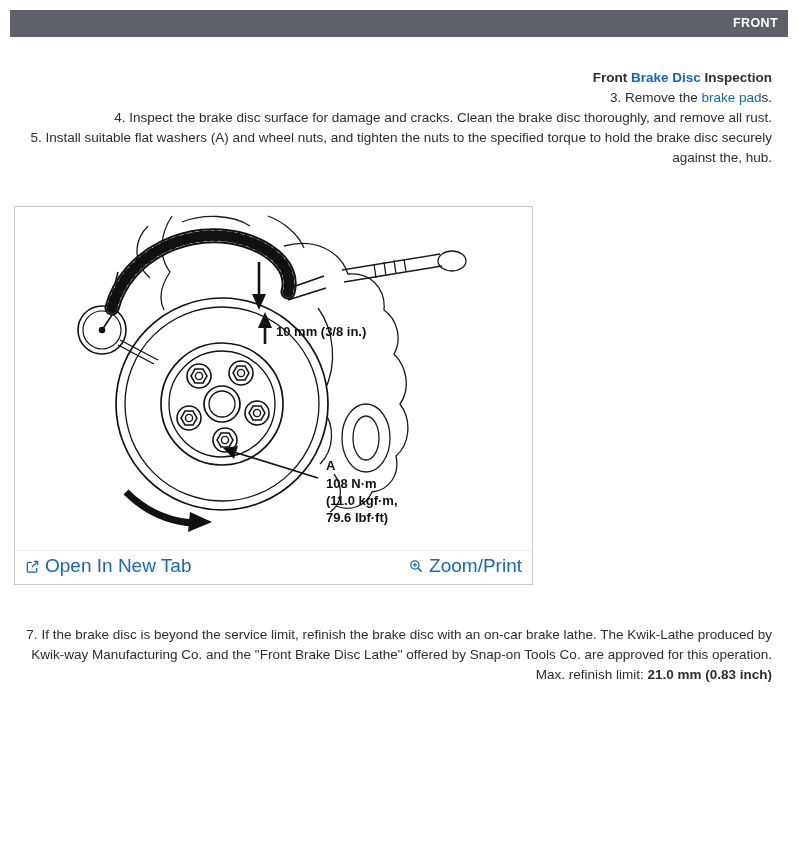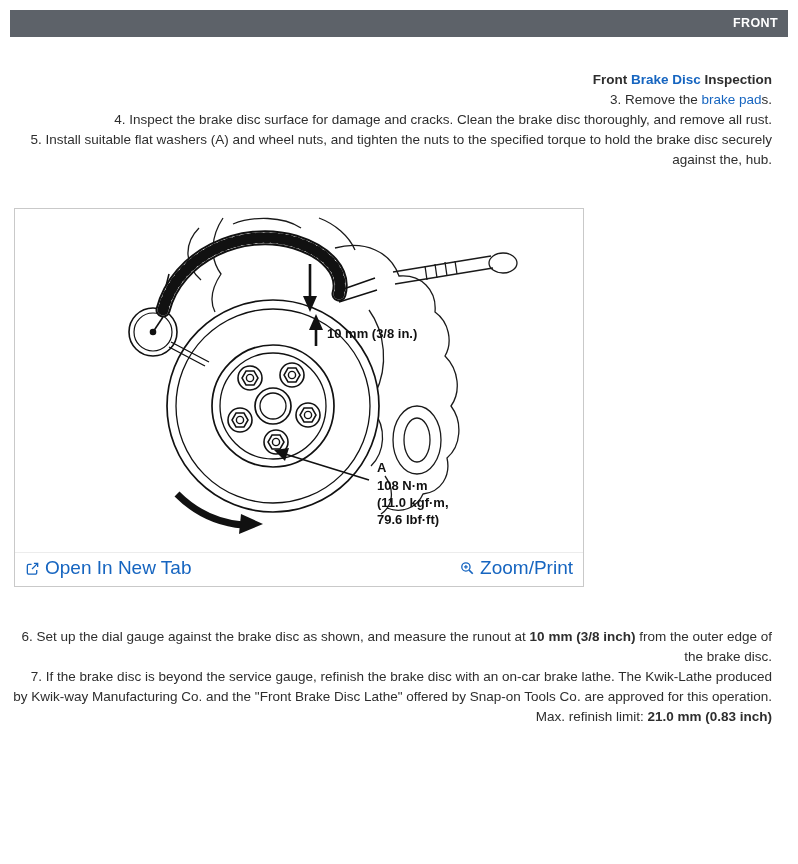--- a/index.html
+++ b/index.html
@@ -8,28 +8,28 @@
     width:798px; height:864px; overflow:hidden;
     font-family:"Liberation Sans", sans-serif;
     font-size:13.5px; color:var(--text,#2e2e2e);
   }
   .page { padding:10px 10px 0 10px;text-align:right; }
   .header-bar {
     background:var(--header_bg,#5d6269);
     color:#fff; font-weight:bold; font-size:12.5px; letter-spacing:.4px;
     padding:6px 10px 6px 18px; height:27px;
   }
-  .content { padding:33px 16px 0 2px; line-height:20px; }
+  .content { padding:19px 16px 0 2px; line-height:20px;margin-top:12px; }
   .b { font-weight:bold; }
   a.link { color:var(--link,#1665c0); text-decoration:none; cursor:pointer; }
   .step, .line { line-height:20px; text-indent:5px; }
   .indent1 { padding-left:18px; text-indent:0; }
   .indent2 { padding-left:34px; text-indent:0; }
   .figure-box {
-    width:570px; margin:38px 0 40px 2px;
+    width:519px; margin:38px 0 40px 2px;
     border:1px solid var(--border,#c9c9c9); background:#fff;
   }
   .figure-area { padding:5px 0 0 1px; }
   .figure-footer {
     display:flex; justify-content:space-between; align-items:center;
     padding:5px 10px 8px 10px; border-top:1px solid #ececec;
   }
   .footer-link { display:inline-flex; align-items:center; gap:5px; font-size:19px; }
   .footer-link svg { display:block; }
   .fig-label { font:bold 13px "Liberation Sans", sans-serif; fill:#111; }
@@ -152,23 +152,20 @@
             <line x1="9.7" y1="9.7" x2="13.6" y2="13.6" stroke="#1665c0" stroke-width="1.8"></line>
             <line x1="6.3" y1="4.3" x2="6.3" y2="8.3" stroke="#1665c0" stroke-width="1.3"></line>
             <line x1="4.3" y1="6.3" x2="8.3" y2="6.3" stroke="#1665c0" stroke-width="1.3"></line>
           </svg>
           <span>Zoom/Print</span>
         </a>
       </div>
     </div>
 
     <div class="step">
-      <span>6.</span><span> Set up the dial gauge against the brake disc as shown, and measure the runout at </span><span class="b">10 mm (3/8 inch)</span><span> from the outer edge of the brake disc.</span>
-    </div>
-    <div class="step">
-      <span>7.</span><span> If the brake disc is beyond the service gauge, refinish the brake disc with an on-car brake lathe. The Kwik-Lathe produced by Kwik-way Manufacturing Co. and the "Front Brake Disc Lathe" offered by Snap-on Tools Co. are approved for this operation.</span>
+      <span>7.</span><span> If the brake disc is beyond the service limit, refinish the brake disc with an on-car brake lathe. The Kwik-Lathe produced by Kwik-way Manufacturing Co. and the "Front Brake Disc Lathe" offered by Snap-on Tools Co. are approved for this operation.</span>
     </div>
     <div class="line">
       <span>Max. refinish limit: </span><span class="b">21.0 mm (0.83 inch)</span>
     </div>
 
   </div>
 </div>
 
 </body></html>

